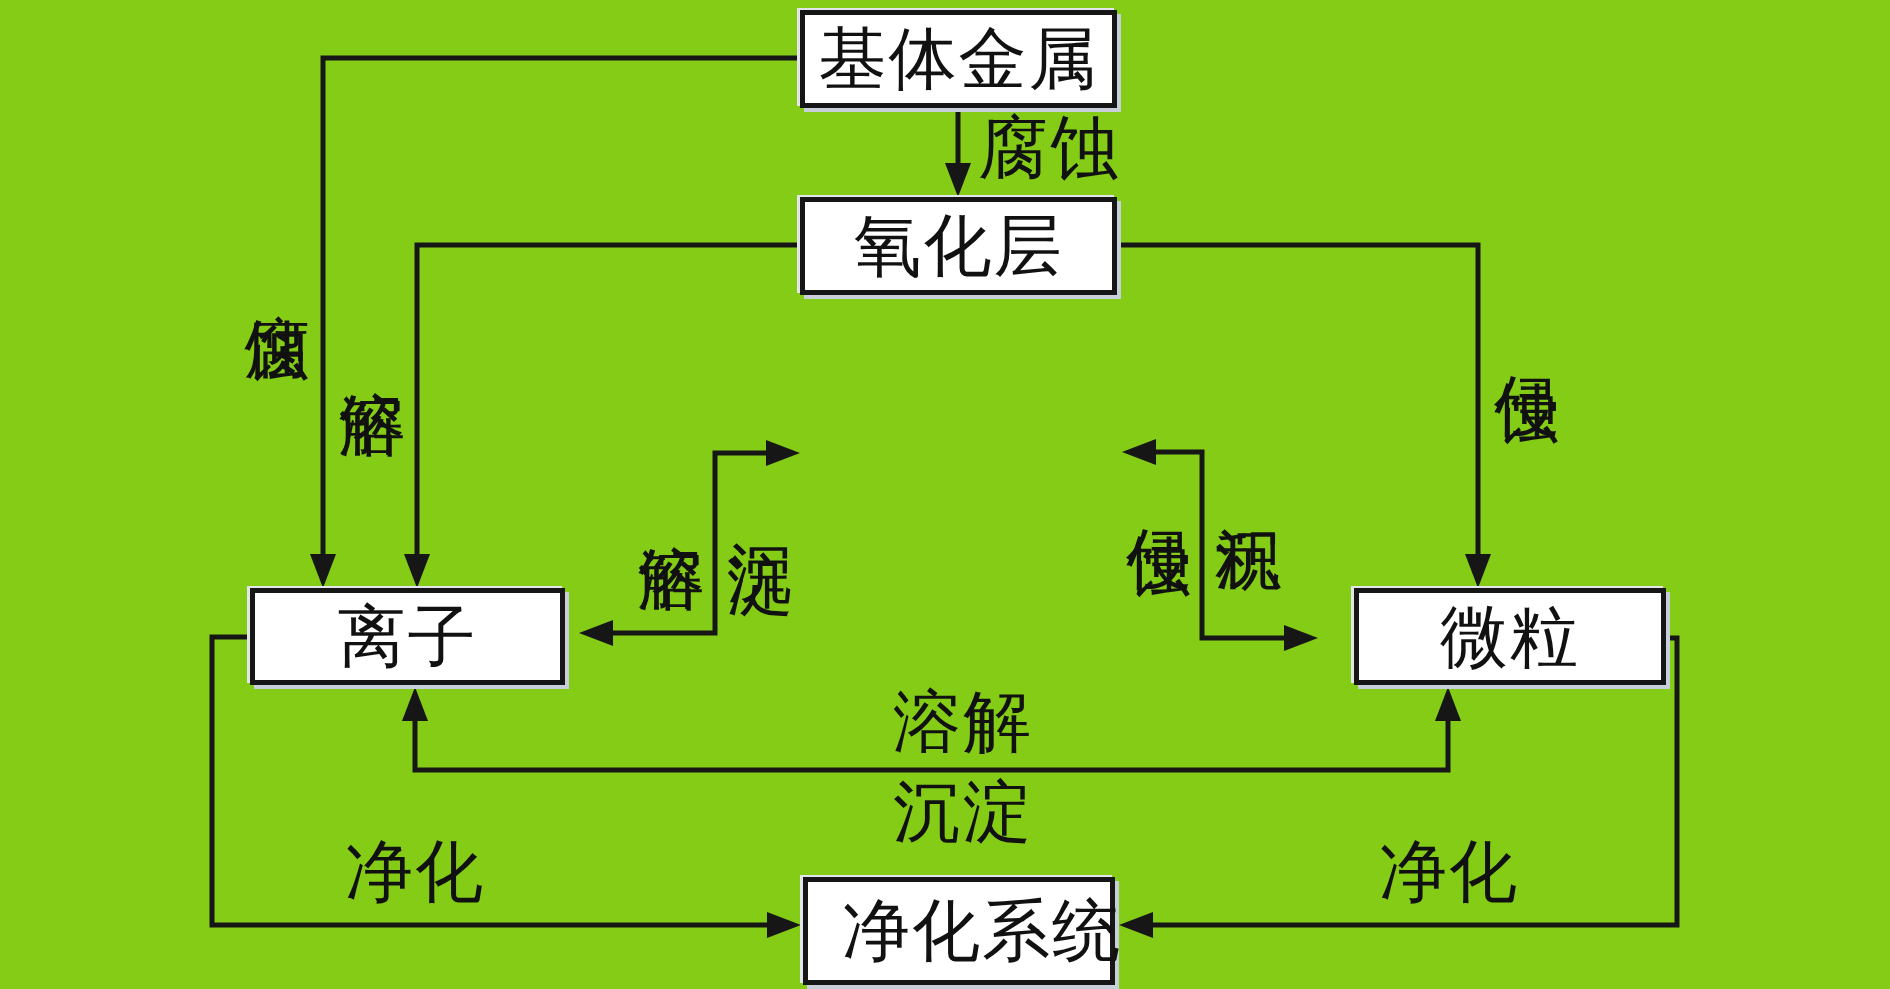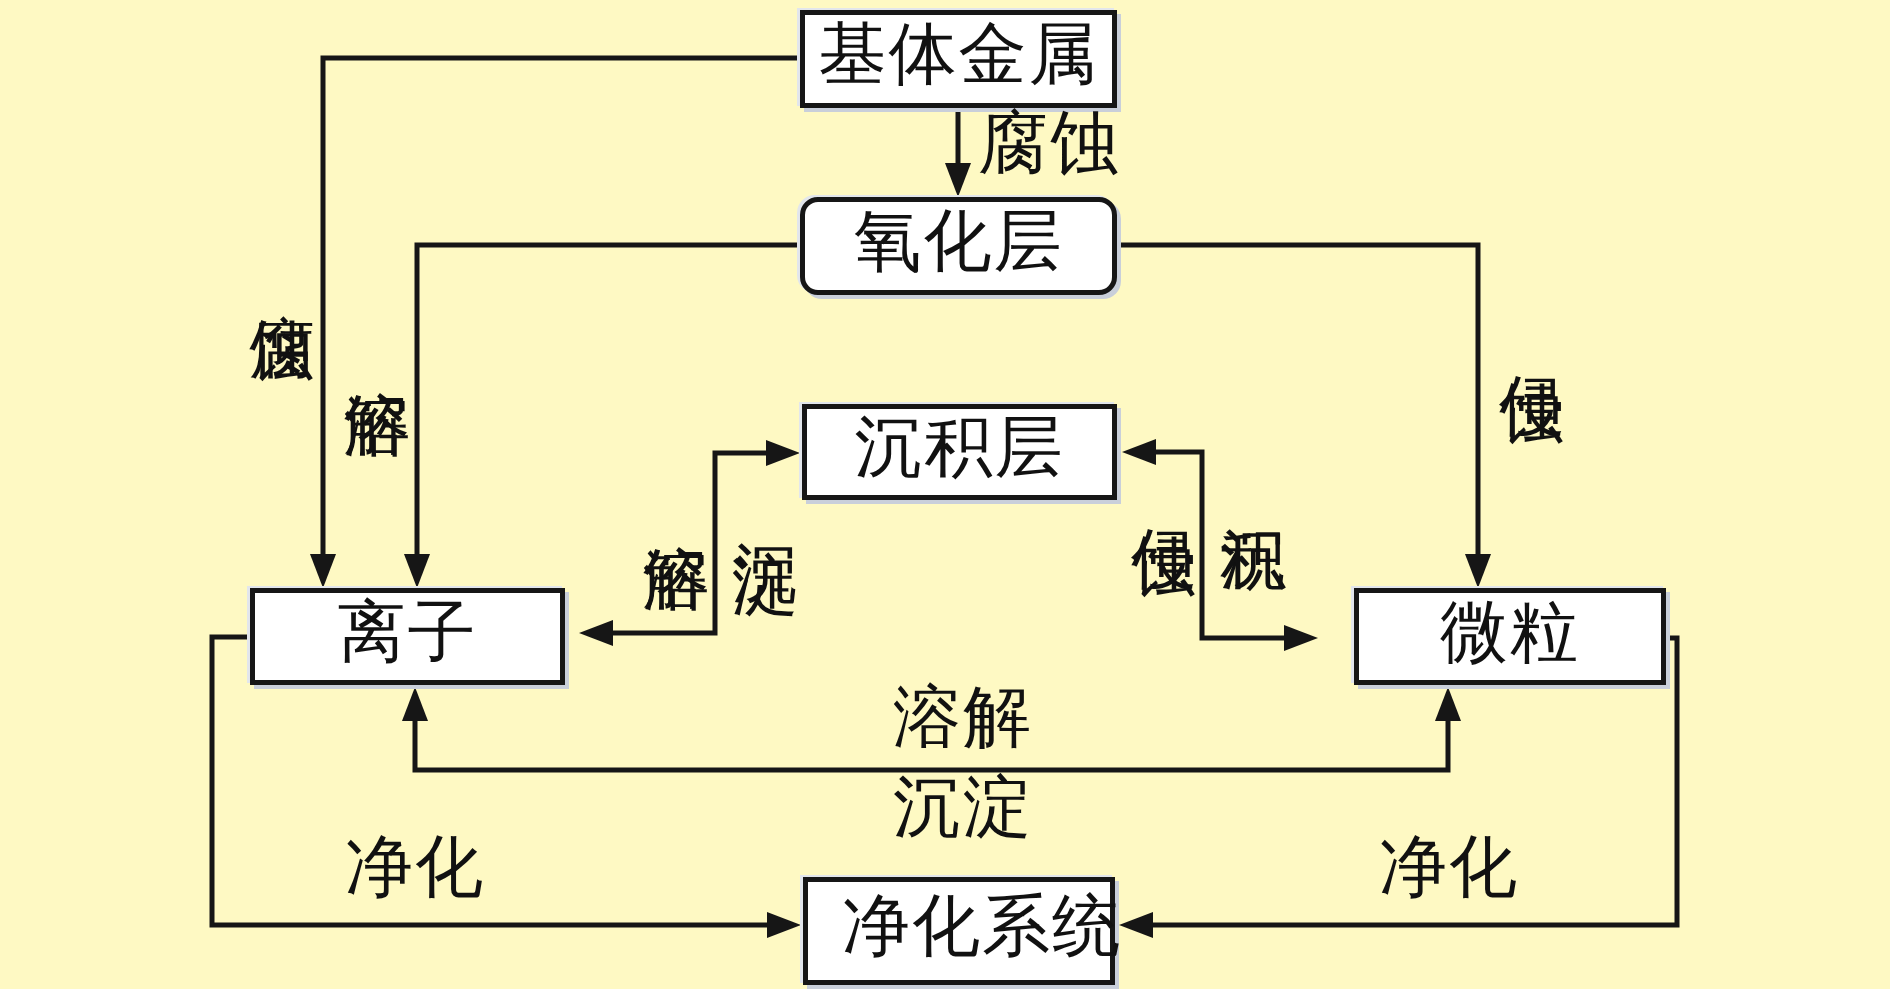--- a/index.html
+++ b/index.html
@@ -4,23 +4,23 @@
 <style>
   html, body {
     margin: 0;
     padding: 0;
     background: #ffffff;
   }
   .stage {
     position: relative;
     width: 1890px;
     height: 989px;
-    background: #fef9c3;
+    background: #84cc16;
     overflow: hidden;
-    font-family: Liberation Mono, monospace;
+    font-family: Liberation Serif, serif;
     color: #111111;
   }
   .wires {
     position: absolute;
     left: 0;
     top: 0;
     width: 1890px;
     height: 989px;
   }
   .wires path {
@@ -101,23 +101,22 @@
 
     <path d="M258 637 L212 637 L212 925 L769 925"></path>
     <polygon points="801,925 767,912 767,938"></polygon>
 
     <path d="M1635 638 L1677 638 L1677 925 L1149 925"></path>
     <polygon points="1119,925 1153,912 1153,938"></polygon>
   </svg>
 
   <div class="node" style="left:800px; top:10px; width:317px; height:98px;">基体金属</div>
 
-  <div class="node" style="left:800px; top:197px; width:317px; height:98px;border-radius:18px;">氧化层</div>
+  <div class="node" style="left:800px; top:197px; width:317px; height:98px;">氧化层</div>
 
-  <div class="node" style="left:802px; top:404px; width:315px; height:96px;">沉积层</div>
 
   <div class="node" style="left:250px; top:588px; width:315px; height:97px;">离子</div>
 
   <div class="node" style="left:1323px; top:588px; width:312px; height:97px;margin-left:31px;">微粒</div>
 
   <div class="node" style="left:803px; top:877px; width:312px; height:108px;padding-left:46px;">净化系统</div>
 
   <div class="hlabel big" style="left:978px; top:114px;">腐蚀</div>
 
   <div class="vlabel" style="left:244px; top:260px;">腐蚀</div>

